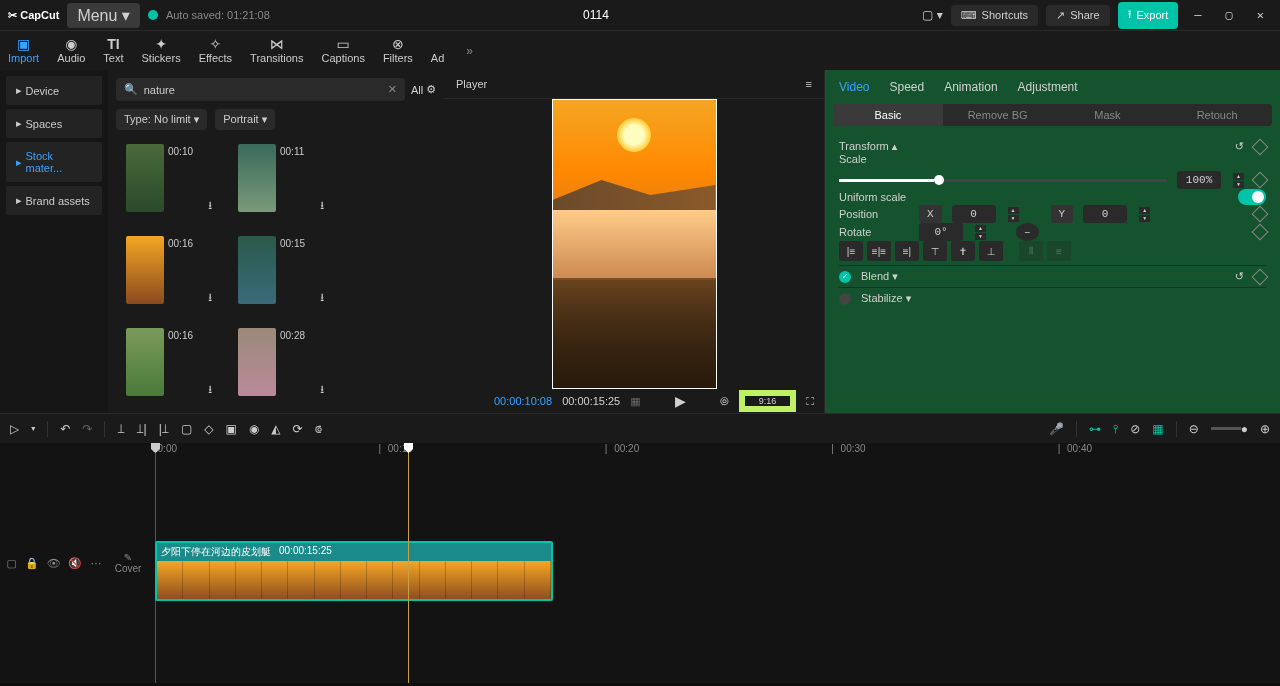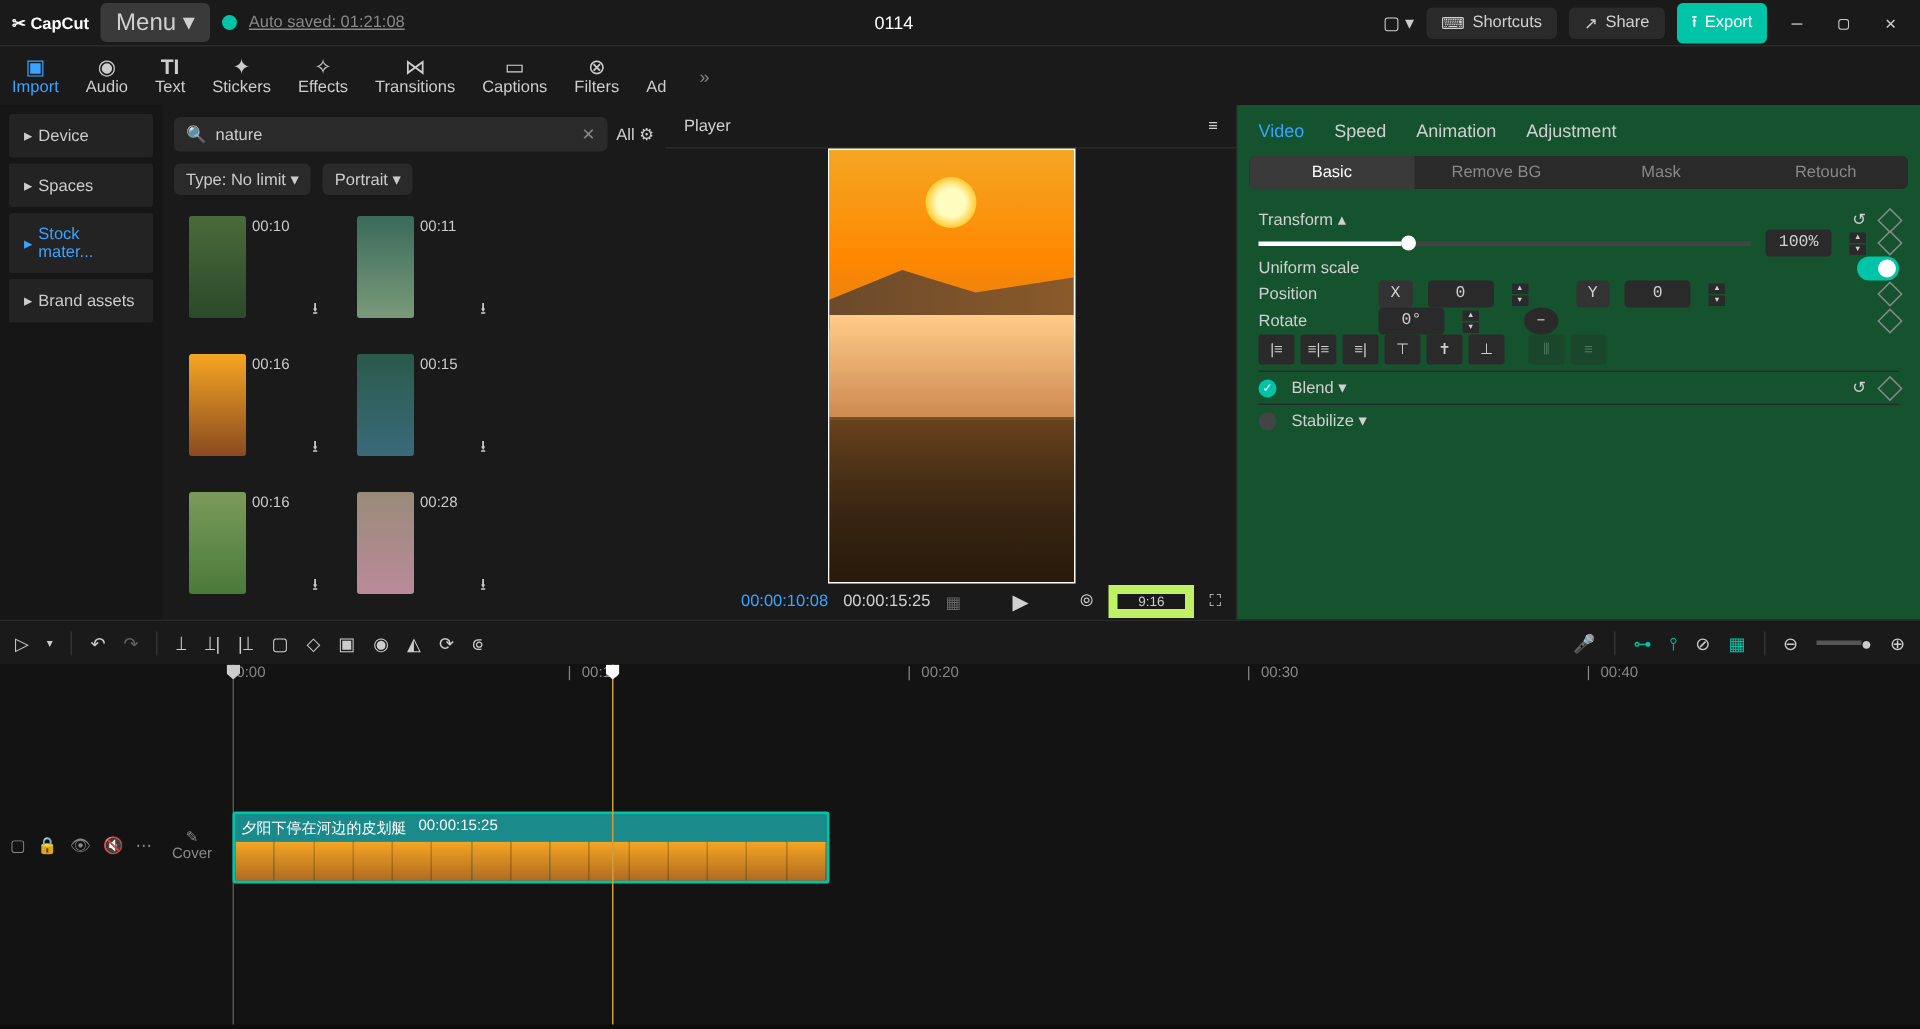--- a/index.html
+++ b/index.html
@@ -1,41 +1,41 @@
 <!DOCTYPE html>
 <html><head>
 <meta charset="utf-8">
 <style>
 * { margin: 0; padding: 0; box-sizing: border-box; font-family: -apple-system, BlinkMacSystemFont, "Segoe UI", Arial, sans-serif; }
 body { width: 1280px; height: 686px; background: #0d0d0d; color: #d0d0d0; font-size: 12px; overflow: hidden; }
 .titlebar { height: 30px; background: #1a1a1a; display: flex; align-items: center; padding: 0 8px; gap: 8px; }
 .titlebar .logo { color: #fff; font-weight: bold; font-size: 11px; }
 .titlebar .menu-btn { background: #3a3a3a; padding: 3px 10px; border-radius: 4px; font-size: 16px; }
-.titlebar .autosave { color: #888; font-size: 11px; text-decoration: underline; }
+.titlebar .autosave { color: #888; font-size: 11px; }
 .titlebar .dot-green { width: 10px; height: 10px; background: #00c4a7; border-radius: 50%; }
 .titlebar .center { flex: 1; text-align: center; color: #ffffff; font-size: 12px; }
 .titlebar .right-btns { display: flex; gap: 8px; align-items: center; }
 .titlebar .btn { background: #2a2a2a; padding: 4px 10px; border-radius: 4px; font-size: 11px; display: flex; align-items: center; gap: 5px;}
 .titlebar .btn.export { background: #00c4a7; color: #fff; }
 .titlebar .win-ctrl { padding: 0 8px; color: #ccc; font-family: monospace;}
 .ribbon { height: 40px; background: #1a1a1a; display: flex; align-items: center; padding: 0 8px; gap: 18px; border-top: 1px solid #2a2a2a; }
 .ribbon .rbtn { text-align: center; font-size: 11px; color: #ccc; line-height: 1; display:flex; flex-direction:column; align-items:center; gap:2px; height:34px; justify-content:center;}
 .ribbon .rbtn.active { color: #3aa3ff; }
 .ribbon .ricon { font-size: 14px; }
 .main { display: flex; height: 343px; }
 .sidebar { width: 108px; background: #161616; display: flex; flex-direction: column; padding: 6px; gap: 4px; }
 .sidebar .sitem { padding: 8px 10px; font-size: 11px; color: #ccc; background: #232323; border-radius: 2px; display:flex; align-items:center; gap:4px;}
 .sidebar .sitem.active { color: #3aa3ff; }
 .browser { width: 336px; background: #1a1a1a; padding: 8px; }
 .search-row { display: flex; gap: 6px; margin-bottom: 8px; align-items: center; }
 .search-box { flex: 1; background: #2a2a2a; border-radius: 4px; padding: 5px 8px; display: flex; align-items: center; gap: 6px; font-size: 11px; color: #ccc; }
 .search-box .clear { margin-left: auto; color: #888; }
 .allbtn { font-size: 11px; display:flex; align-items:center; gap:3px;}
 .filter-row { display: flex; gap: 8px; margin-bottom: 10px; }
-.filter-btn { background: #2a2a2a; padding: 4px 8px; border-radius: 4px; font-size: 11px; color: #ccc; display:flex; align-items:center; gap:3px;}
+.filter-btn { background: #2a2a2a; padding: 4px 8px; border-radius: 4px; font-size: 11px; color: #ccc; display:flex; gap:3px;}
 .thumbs { display: flex; flex-wrap: wrap; gap: 20px 18px; padding: 4px 10px;}
 .thumb { width: 94px; height: 72px; display:flex; position:relative;}
 .thumb .imgbox { width: 38px; height: 68px; border-radius: 2px; }
 .thumb .dur { position:absolute; left: 42px; top: 2px; font-size: 10px; color: #ccc; }
 .thumb .dl { position:absolute; right: 8px; bottom: 0px; font-size: 11px; color: #ccc; }
 .player { width: 380px; background: #1a1a1a; display: flex; flex-direction: column; }
 .player-header { padding: 8px 12px; display: flex; justify-content: space-between; font-size: 11px; border-bottom:1px solid #2a2a2a;}
 .player-view { flex: 1; display: flex; align-items: center; justify-content: center; }
 .player-frame { width: 165px; height: 290px; background: linear-gradient(to bottom, #f5a623 0%, #ff8800 25%, #c87830 55%, #3a3520 100%); position: relative; border: 1px solid #fff;}
 .player-frame .sun { position:absolute; top:18px; left:50%; transform:translateX(-50%); width:34px; height:34px; background:radial-gradient(circle,#fffcc0 40%,#ffcc33 70%,transparent 75%); border-radius:50%;}
@@ -76,21 +76,21 @@
 .timeline { height: 240px; background: #131313; position: relative; display:flex;}
 .timeline .left-ctrl { width:108px; display:flex; align-items:center; justify-content:center; gap:8px; color:#888; font-size:11px;}
 .timeline .left-ctrl2 { width:40px; display:flex; flex-direction:column; align-items:center; justify-content:center; color:#888; font-size:10px;}
 .timeline .tracks { flex:1; position:relative; }
 .timeline .ruler { position:absolute; top:0; left:0; right:0; height:20px; display:flex; color:#888; font-size:10px;}
 .timeline .ruler span { width:250px; padding-left:4px;}
 .timeline .playhead { position:absolute; top:0; bottom:0; left:260px; width:1px; background:#cca040; }
 .timeline .playhead::before { content:''; position:absolute; top:0; left:-4px; width:9px; height:10px; background:#fff; clip-path:polygon(0 0,100% 0,100% 60%,50% 100%,0 60%);}
 .timeline .startmark { position:absolute; top:0; bottom:0; left:7px; width:1px; background:#555; }
 .timeline .startmark::before { content:''; position:absolute; top:0; left:-4px; width:9px; height:10px; background:#ccc; clip-path:polygon(0 0,100% 0,100% 60%,50% 100%,0 60%);}
-.timeline .clip { position:absolute; top:98px; left:7px; width:398px; height:48px; background:#1a6b6a; border:2px solid #00c4a7; border-radius:2px; overflow:hidden;}
+.timeline .clip { position:absolute; top:98px; left:7px; width:398px; height:60px; background:#1a6b6a; border:2px solid #00c4a7; border-radius:2px; overflow:hidden;}
 .timeline .clip .clip-header { background:#1a8a8a; padding:2px 4px; font-size:10px; color:#fff; display:flex; gap:8px;}
 .timeline .clip .clip-frames { display:flex; height:40px; }
 .timeline .clip .clip-frames div { flex:1; background:linear-gradient(to bottom,#f5a623,#8a4a20); border-right:1px solid rgba(0,0,0,0.2);}
 </style>
 </head>
 <body>
 
 <div class="titlebar">
   <span class="logo">✂ <span>CapCut</span></span>
   <span class="menu-btn">Menu ▾</span>
@@ -256,20 +256,21 @@
       <span>Retouch</span>
     </div>
     <div class="body">
       <div class="prop-row">
         <span style="font-weight:500;"><span>Transform</span> ▴</span>
         <span class="spacer"></span>
         <span>↺</span>
         <span class="diamond"></span>
       </div>
       <div style="display:flex;flex-direction:column;gap:6px;">
+        <span class="label">Scale</span>
         <div class="prop-row">
           <div class="slider">
               <div class="fill"></div>
               <div class="handle"></div>
             </div>
           <span class="numbox">100%</span>
           <span class="stepper">
               <span>▲</span>
               <span>▼</span>
             </span>

